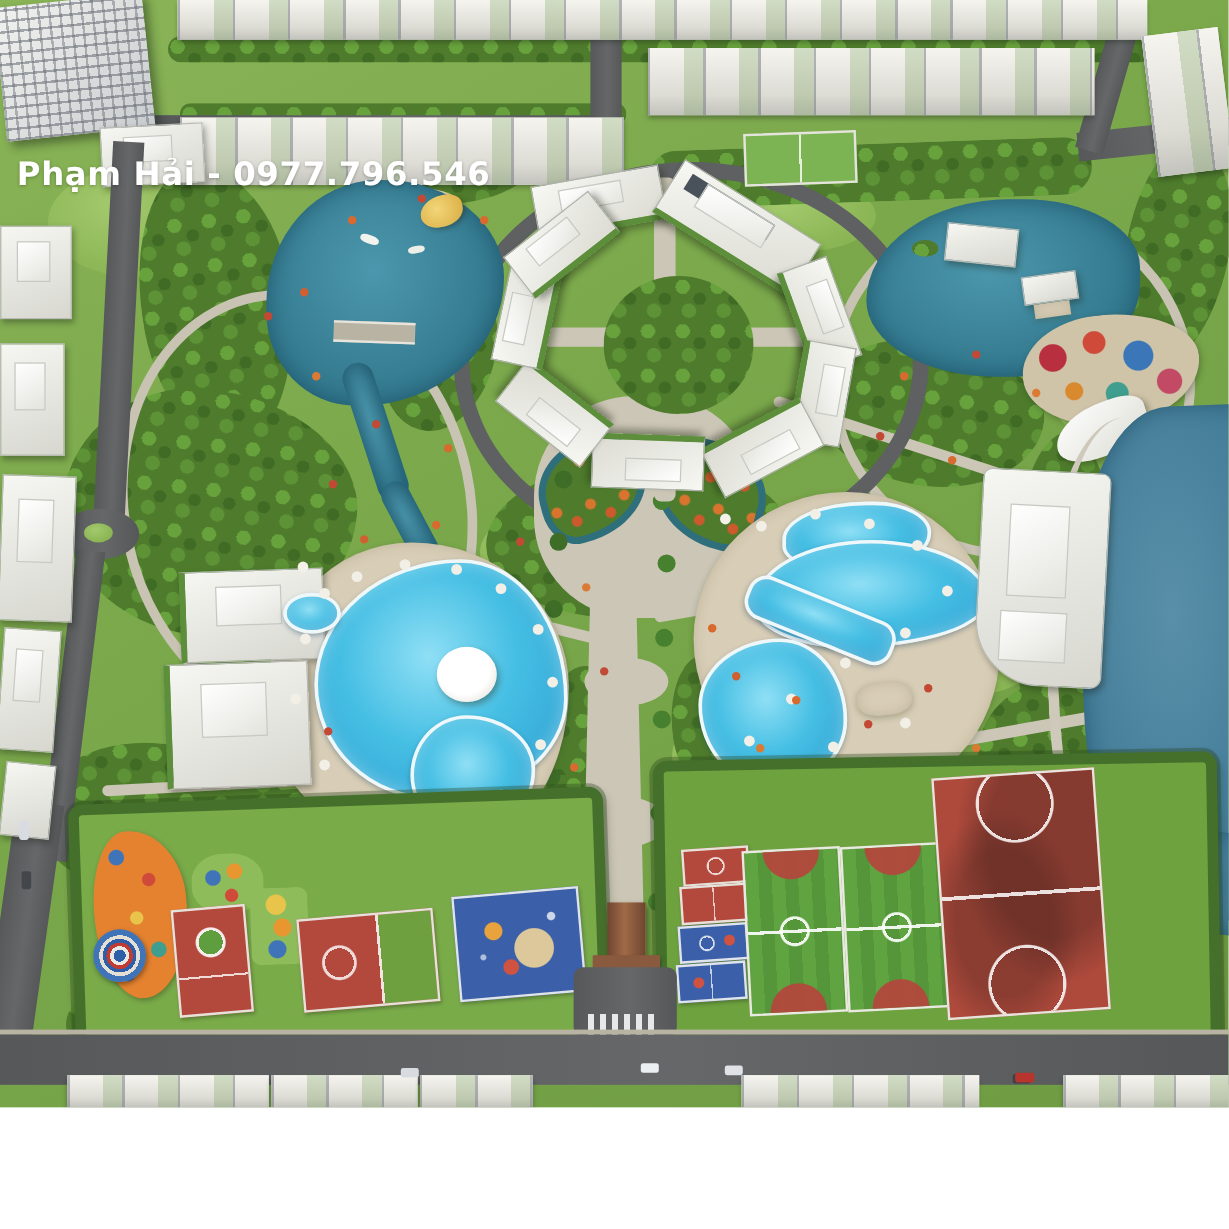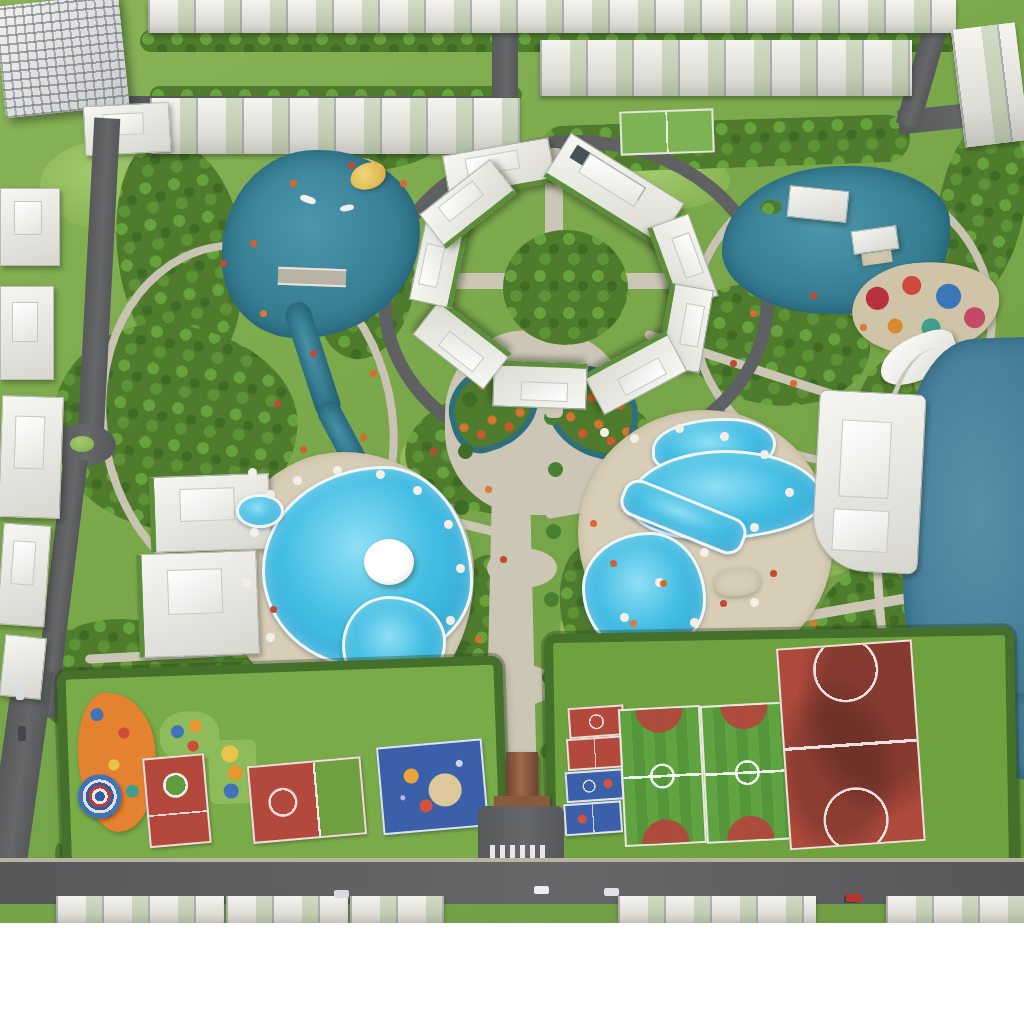--- a/index.html
+++ b/index.html
@@ -237,17 +237,18 @@
   <div class="houses" style="left:350px;top:896px;width:94px;height:27px;"></div>
   <div class="houses" style="left:618px;top:896px;width:198px;height:27px;"></div>
   <div class="houses" style="left:886px;top:896px;width:138px;height:27px;"></div>
 
   <div class="car" style="left:534px;top:886px;width:15px;height:8px;background:#eceff2;box-shadow:70px 2px #dfe3e8,310px 9px #3e4246,-200px 4px #d8dce0;"></div>
   <div class="car" style="left:846px;top:894px;width:16px;height:8px;background:#b8352e;"></div>
   <div class="car" style="left:16px;top:684px;width:8px;height:16px;background:#d8dce0;"></div>
   <div class="car" style="left:18px;top:726px;width:8px;height:15px;background:#43474c;"></div>
 
   <div class="wm">
+    <div>Phạm Hải - 0977.796.546</div>
   </div>
 
 </div>
 <div class="abs" style="left:0;top:923px;width:1024px;height:101px;background:#ffffff;"></div>
 </div>
 
 </body></html>

